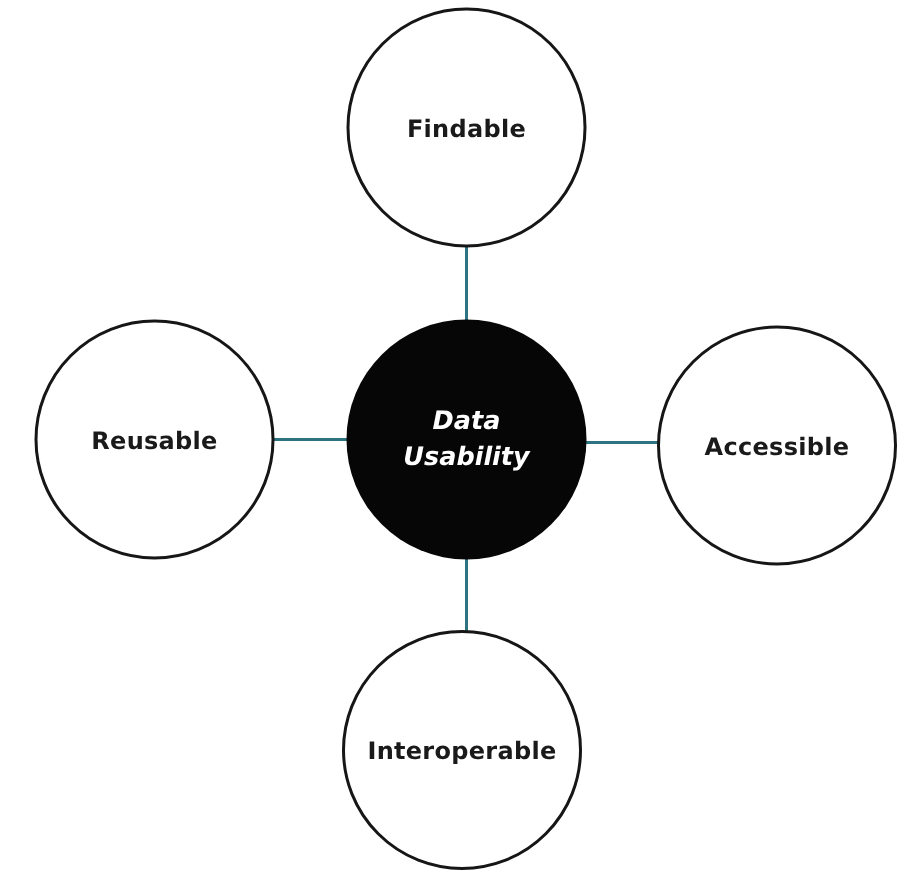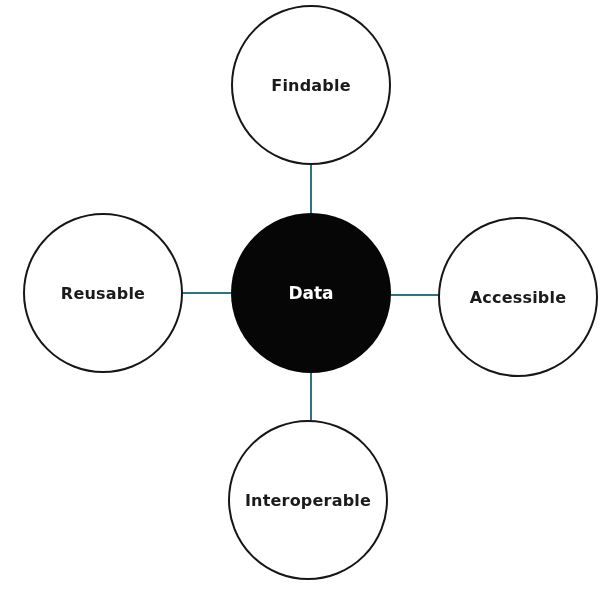--- a/index.html
+++ b/index.html
@@ -59,20 +59,21 @@
   .node-reusable      { left: 23px;  top: 213px; }
   .center-node {
     left: 231px; top: 213px;
     background: var(--center-fill);
     color: var(--center-text);
   }
   .center-label {
     font-weight: bold;
     font-size: 17px;
     line-height: 24px;
+    font-style: italic;
   }
   .center-label span { display: block; }
   .node-label { display: block; padding: 0 8px; }
 </style>
 </head>
 <body>
 
 <div class="canvas">
 
   <div class="connector v connector-top"></div>
@@ -92,16 +93,17 @@
     <span class="node-label">Accessible</span>
   </div>
 
   <div class="node satellite node-reusable">
     <span class="node-label">Reusable</span>
   </div>
 
   <div class="node center-node">
     <div class="center-label">
       <span>Data</span>
+      <span>Usability</span>
     </div>
   </div>
 
 </div>
 
 </body></html>

